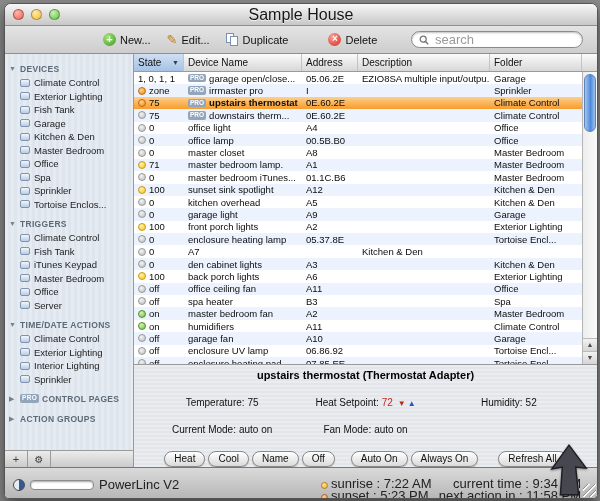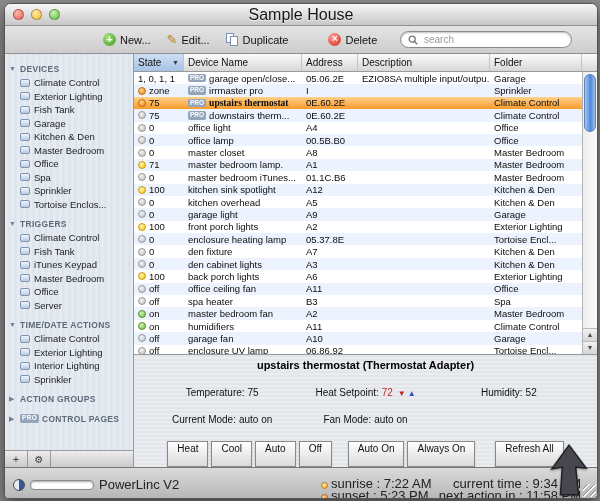--- a/index.html
+++ b/index.html
@@ -9,35 +9,35 @@
   
   .titlebar{height:21px;flex:0 0 21px;background:linear-gradient(#f7f7f7,#dcdcdc 55%,#c8c8c8);border-bottom:1px solid #8f8f8f;position:relative;display:flex;align-items:center;justify-content:center;}
   .traffic{position:absolute;left:8px;top:5px;display:flex;gap:7px;}
   .light{width:11px;height:11px;border-radius:50%;border:1px solid rgba(0,0,0,.3);box-sizing:border-box;}
   .light.red{background:radial-gradient(circle at 35% 30%,#ffb6ad,#ee5f51);}
   .light.yellow{background:radial-gradient(circle at 35% 30%,#ffeab0,#f5bb2e);}
   .light.green{background:radial-gradient(circle at 35% 30%,#cdf0b6,#5bc43a);}
   .title{font-size:16px;color:#161616;text-shadow:0 1px 0 rgba(255,255,255,.7);}
 
   
-  .toolbar{height:27px;flex:0 0 27px;background:linear-gradient(#e4e4e4,#cdcdcd);border-bottom:1px solid #8f8f8f;display:flex;align-items:center;padding:0 25px 0 98px;gap:16px;}
+  .toolbar{height:27px;flex:0 0 27px;background:linear-gradient(#e4e4e4,#cdcdcd);border-bottom:1px solid #8f8f8f;display:flex;align-items:center;padding:0 14px 0 98px;gap:16px;}
   .tb-btn{display:flex;align-items:center;gap:4px;font-size:11px;color:#111;cursor:default;white-space:nowrap;}
   .tb-btn.delete{margin-left:24px;}
   .icon-new{width:13px;height:13px;border-radius:50%;background:radial-gradient(circle at 35% 30%,#a4e27e,#3f9a1e);color:#fff;font-size:11px;line-height:12px;text-align:center;font-weight:bold;}
   .icon-new::before{content:"+";}
   .icon-edit{color:#b97c1e;font-size:13px;line-height:13px;}
   .icon-edit::before{content:"\270E";}
   .icon-dup{position:relative;width:13px;height:13px;}
   .icon-dup::before,.icon-dup::after{content:"";position:absolute;width:8px;height:10px;background:#fff;border:1px solid #7a90b0;box-sizing:border-box;}
   .icon-dup::before{left:0;top:0;}
   .icon-dup::after{left:4px;top:3px;}
   .icon-del{width:13px;height:13px;border-radius:50%;background:radial-gradient(circle at 35% 30%,#ff9d94,#d7271c);color:#fff;font-size:10px;line-height:12px;text-align:center;font-weight:bold;}
   .icon-del::before{content:"\00D7";}
   .search{margin-left:auto;display:flex;align-items:center;background:#fff;border:1px solid #8a8a8a;border-radius:10px;height:17px;width:172px;padding:0 7px;box-shadow:inset 0 1px 2px rgba(0,0,0,.25);gap:4px;box-sizing:border-box;}
-  .search input{border:none;outline:none;flex:1;font-size:10px;background:transparent;min-width:0;font-family:inherit;color:#222;}
+  .search input{border:none;outline:none;flex:1;font-size:13px;background:transparent;min-width:0;font-family:inherit;color:#222;}
   .search input::placeholder{color:#9a9a9a;}
 
   
   .content{flex:1;display:flex;min-height:0;}
 
   
   .sidebar{width:129px;flex:0 0 129px;border-right:1px solid #9a9a9a;background:repeating-linear-gradient(90deg,#e6ebf2 0 3px,#dfe5ed 3px 6px);position:relative;box-sizing:border-box;}
   .sections{position:absolute;left:0;right:0;top:0;bottom:17px;overflow:hidden;padding-top:2px;}
   .sec-header{height:15px;margin-top:5px;display:flex;align-items:center;gap:3px;padding:0 4px;font-size:8.5px;font-weight:bold;color:#5d6a78;letter-spacing:.3px;white-space:nowrap;overflow:hidden;}
   .tri{font-size:7px;color:#77808c;width:8px;flex:0 0 8px;}
@@ -53,21 +53,21 @@
   .table-header{flex:0 0 17px;display:grid;grid-template-columns:50px 118px 56px 132px 1fr 15px;background:linear-gradient(#fbfbfb,#d7d7d7);border-bottom:1px solid #9a9a9a;font-size:10px;}
   .hcell{display:flex;align-items:center;padding:0 4px;border-right:1px solid #c3c3c3;color:#111;overflow:hidden;white-space:nowrap;gap:3px;}
   .hcell.sorted{background:linear-gradient(#cfdff4,#a7c2e4);justify-content:space-between;}
   .sort-arrow{font-size:7px;color:#2e3f55;}
   .hcell.spacer{border-right:none;}
   .table-wrap{flex:1;position:relative;background:#fff;overflow:hidden;}
   .table-body{position:absolute;left:0;top:0;bottom:0;right:15px;overflow:hidden;}
   .row{display:grid;grid-template-columns:50px 118px 56px 132px 1fr;height:12.4px;font-size:9.5px;align-items:center;color:#0c0c0c;}
   .row:nth-child(even){background:#edf3fe;}
   .row.selected{background:linear-gradient(#fed08a,#f89b2c);}
-  .row.selected .ntext{font-weight:bold;font-family:Liberation Serif, serif;}
+  .row.selected .ntext{font-weight:bold;}
   .cell{padding:0 4px;overflow:hidden;white-space:nowrap;display:flex;align-items:center;gap:3px;height:100%;box-sizing:border-box;}
   .sicon{width:8px;height:8px;border-radius:50%;flex:0 0 8px;box-sizing:border-box;}
   .bulb-on{background:radial-gradient(circle at 35% 30%,#fff3b0,#f8c61c);border:1px solid #c9990a;}
   .bulb-off,.dot-gray{background:radial-gradient(circle at 35% 30%,#f4f4f4,#bfbfbf);border:1px solid #979797;}
   .dot-orange{background:radial-gradient(circle at 35% 30%,#ffd28f,#f08a18);border:1px solid #c06a0a;}
   .dot-green{background:radial-gradient(circle at 35% 30%,#d9f2bd,#6fbe3e);border:1px solid #4f8f2a;}
   .pro{font-size:6.5px;font-weight:bold;color:#fff;background:#93a5bb;border-radius:2px;padding:0 2px;line-height:8.5px;flex:0 0 auto;}
 
   
   .scrollbar{position:absolute;top:0;right:0;bottom:0;width:15px;background:linear-gradient(90deg,#ededed,#fafafa);border-left:1px solid #b5b5b5;box-sizing:border-box;}
@@ -85,21 +85,21 @@
   .cold{color:#2a50cc;}
   .arrow{font-size:8px;margin-left:2px;cursor:default;}
   .arrow.down{color:#c2251c;}
   .arrow.down::before{content:"\25BC";}
   .arrow.up{color:#2a50cc;}
   .arrow.up::before{content:"\25B2";}
   .btnrow{display:flex;justify-content:center;align-items:center;margin-top:6px;}
   .group{display:flex;gap:3px;}
   .gap1{margin-left:16px;}
   .gap2{margin-left:20px;}
-  .aqua{font-size:10px;padding:1px 9px 12px;border:1px solid #898989;border-radius:0;background:linear-gradient(#ffffff,#dadada);box-shadow:0 1px 1px rgba(0,0,0,.25), inset 0 1px 0 #fff;font-family:inherit;color:#111;white-space:nowrap;}
+  .aqua{font-size:10px;padding:1px 9px 2px;border:1px solid #898989;border-radius:8px;background:linear-gradient(#ffffff,#dadada);box-shadow:0 1px 1px rgba(0,0,0,.25), inset 0 1px 0 #fff;font-family:inherit;color:#111;white-space:nowrap;}
 
   
   .statusbar{flex:0 0 30px;border-top:1px solid #777;background:linear-gradient(#dadada,#b7b7b7);position:relative;font-size:13px;color:#222;}
   .iface{position:absolute;left:8px;top:9px;display:flex;align-items:center;gap:5px;}
   .iface-icon{width:12px;height:12px;border-radius:50%;background:conic-gradient(#34589a 0 50%,#e6ecf4 50% 100%);border:1px solid #4c4c4c;box-sizing:border-box;}
   .progress{width:62px;height:8px;border-radius:4px;background:#fdfdfd;border:1px solid #8a8a8a;box-shadow:inset 0 1px 2px rgba(0,0,0,.35);}
   .status-right{position:absolute;right:16px;top:10px;line-height:12px;}
   .sline{display:grid;grid-template-columns:112px 148px;}
   .scell.left{text-align:left;}
   .scell.right{text-align:right;}
@@ -241,26 +241,26 @@
           <div class="side-item">
             <span class="fold-icon"></span>
             <span class="itext">Interior Lighting</span>
           </div>
           <div class="side-item">
             <span class="fold-icon"></span>
             <span class="itext">Sprinkler</span>
           </div>
           <div class="sec-header">
             <span class="tri">▶</span>
-            <span class="seclabel">ACTION GROUPS</span>
+            <span class="pro">PRO</span>
+            <span class="seclabel">CONTROL PAGES</span>
           </div>
           <div class="sec-header">
             <span class="tri">▶</span>
-            <span class="pro">PRO</span>
-            <span class="seclabel">CONTROL PAGES</span>
+            <span class="seclabel">ACTION GROUPS</span>
           </div>
         </div>
       <div class="sidebar-foot">
         <button class="mini plus"></button>
         <button class="mini gear"></button>
       </div>
     </div>
 
     <div class="main">
       <div class="table-header" id="table-header">
@@ -394,21 +394,21 @@
               <div class="cell">01.1C.B6</div>
               <div class="cell"></div>
               <div class="cell">Master Bedroom</div>
             </div>
             <div class="row">
               <div class="cell">
                 <span class="sicon bulb-on"></span>
                 <span class="stext">100</span>
               </div>
               <div class="cell">
-                <span class="ntext">kitchen sink spotlight</span>
+                <span class="ntext">sunset sink spotlight</span>
               </div>
               <div class="cell">A12</div>
               <div class="cell"></div>
               <div class="cell">Kitchen &amp; Den</div>
             </div>
             <div class="row">
               <div class="cell">
                 <span class="sicon bulb-off"></span>
                 <span class="stext">0</span>
               </div>
@@ -452,23 +452,20 @@
                 <span class="ntext">enclosure heating lamp</span>
               </div>
               <div class="cell">05.37.8E</div>
               <div class="cell"></div>
               <div class="cell">Tortoise Encl...</div>
             </div>
             <div class="row">
               <div class="cell">
                 <span class="sicon bulb-off"></span>
                 <span class="stext">0</span>
-              </div>
-              <div class="cell">
-                <span class="ntext">den fixture</span>
               </div>
               <div class="cell">A7</div>
               <div class="cell"></div>
               <div class="cell">Kitchen &amp; Den</div>
             </div>
             <div class="row">
               <div class="cell">
                 <span class="sicon bulb-off"></span>
                 <span class="stext">0</span>
               </div>
@@ -602,21 +599,21 @@
             <span class="rlabel">Current Mode:</span><span>auto on</span>
           </div>
           <div class="readout">
             <span class="rlabel">Fan Mode:</span><span>auto on</span>
           </div>
         </div>
         <div class="btnrow">
           <div class="group" id="mode-buttons">
               <button class="aqua">Heat</button>
               <button class="aqua">Cool</button>
-              <button class="aqua">Auto</button>
+              <button class="aqua">Name</button>
               <button class="aqua">Off</button>
             </div>
           <div class="group gap1" id="fan-buttons">
               <button class="aqua">Auto On</button>
               <button class="aqua">Always On</button>
             </div>
           <button class="aqua gap2">Refresh All</button>
         </div>
       </div>
     </div>

